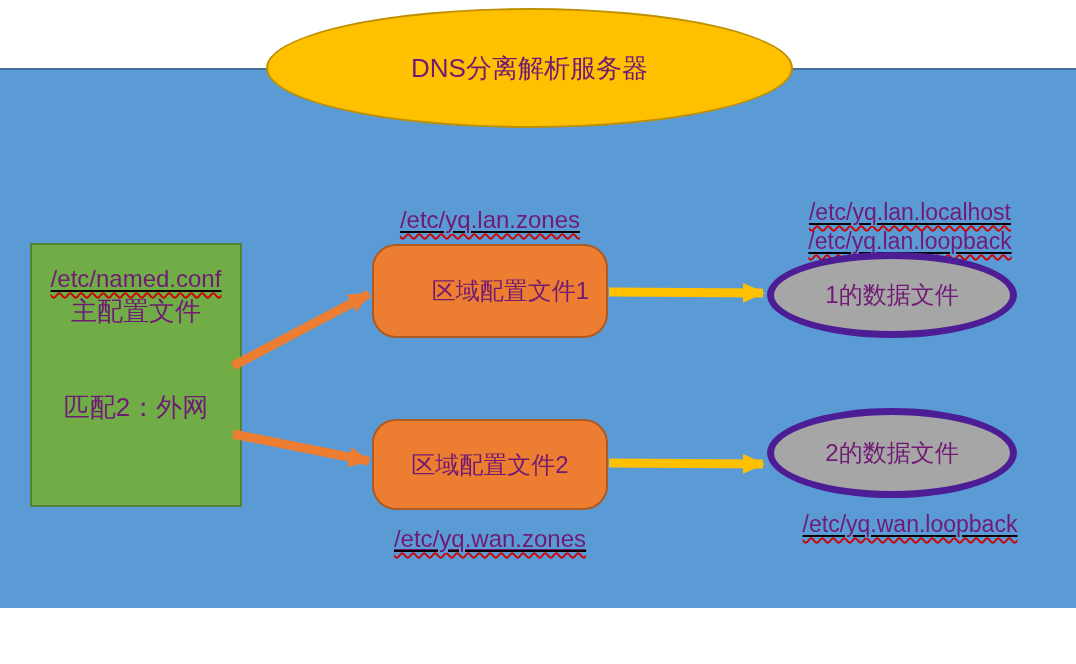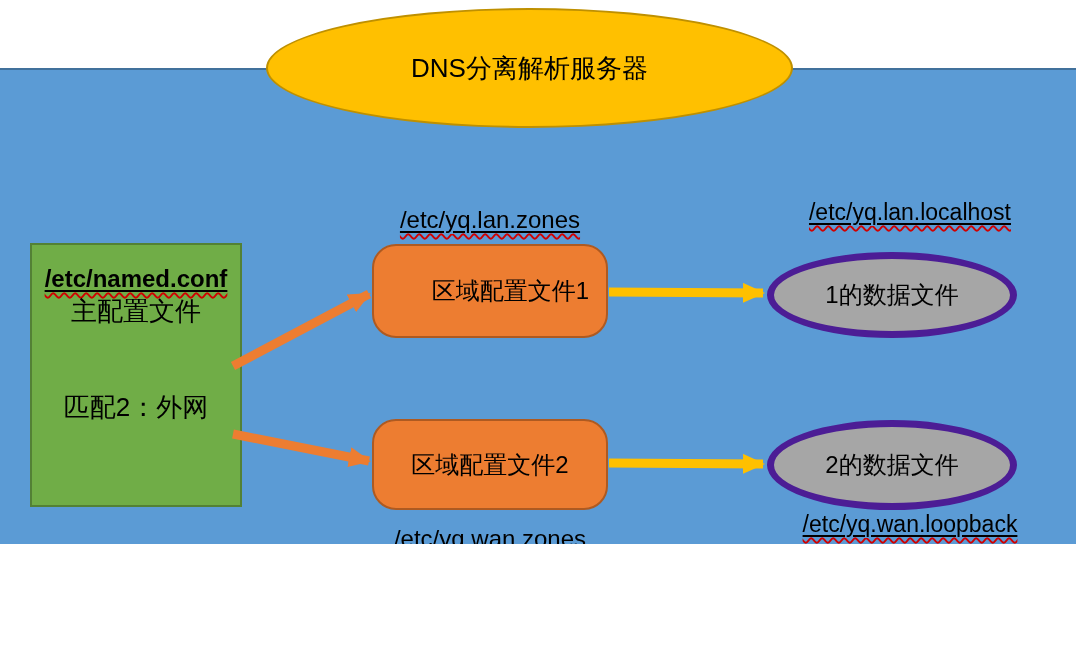--- a/index.html
+++ b/index.html
@@ -1,60 +1,60 @@
 <!DOCTYPE html>
 <html><head>
 <meta charset="utf-8">
 <style>
   html,body { margin:0; padding:0; background:#fff; }
   #canvas {
-    position:relative; width:1076px; height:544px;
+    position:relative; width:1076px; height:608px;
     overflow:hidden; background:#ffffff;
     font-family:"Liberation Sans","DejaVu Sans",sans-serif;
-    color:#000000;
+    color:#701a75;
   }
   
   .bg-rect {
     position:absolute; left:-4px; right:-4px; top:68px; bottom:-4px;
     background:#5B9BD5; border:2px solid #41719C;
   }
   
   .title-ellipse {
     position:absolute; left:266px; top:8px; width:527px; height:120px;
     background:#FFC000; border:2px solid #BF9000; border-radius:50%;
     display:flex; align-items:center; justify-content:center;
     font-size:26px; box-sizing:border-box;
   }
   
   .main-box {
     position:absolute; left:30px; top:243px; width:212px; height:264px;
     background:#70AD47; border:2px solid #538135; box-sizing:border-box;
     text-align:center; padding-top:18px; font-size:26px;
   }
   .main-line { height:32px; line-height:32px; }
-  .main-line.path { font-size:24px;font-weight:bold; }
+  .main-line.path { font-size:24px; }
   .spacer-line { height:32px; }
   
   .zone-box {
     position:absolute; left:372px; width:236px;
     background:#ED7D31; border:2px solid #AE5A21; border-radius:24px;
     display:flex; align-items:center; justify-content:center;
     font-size:24px; box-sizing:border-box;
   }
   #zone-box-1 { top:244px; height:94px;padding-left:41px; }
   #zone-box-2 { top:419px; height:91px; }
   
   .data-ellipse {
     position:absolute; left:767px; width:250px;
     background:#A6A6A6; border:7px solid #4c1d95; border-radius:50%;
     display:flex; align-items:center; justify-content:center;
     font-size:24px; box-sizing:border-box;
   }
   #data-ellipse-1 { top:252px; height:86px; }
-  #data-ellipse-2 { top:420px; height:90px; }
+  #data-ellipse-2 { top:408px; height:90px; }
   
   .path-label {
     position:absolute; text-align:center; font-size:24px; line-height:29px;
   }
   #zone1-path { left:372px; width:236px; top:205px; }
   #zone2-path { left:372px; width:236px; top:524px;text-decoration:underline; }
   #data1-paths { left:785px; width:250px; top:190px; font-size:23px;margin-top:8px; }
   #data2-paths { left:785px; width:250px; top:510px; font-size:23px; }
   
   .u-black {
@@ -105,20 +105,23 @@
   </div>
 
   <div class="path-label" id="zone2-path">
     <span class="u-black"><span class="u-wavy">/etc/yq.wan.zones</span></span>
   </div>
 
   <div class="path-label" id="data1-paths">
     <div>
       <span class="u-black"><span class="u-wavy">/etc/yq.lan.localhost</span></span>
     </div>
+    <div>
+      <span class="u-black"><span class="u-wavy">/etc/yq.lan.loopback</span></span>
+    </div>
   </div>
 
   <div class="data-ellipse" id="data-ellipse-1">
     <span>1的数据文件</span>
   </div>
   <div class="data-ellipse" id="data-ellipse-2">
     <span>2的数据文件</span>
   </div>
 
   <div class="path-label" id="data2-paths">

